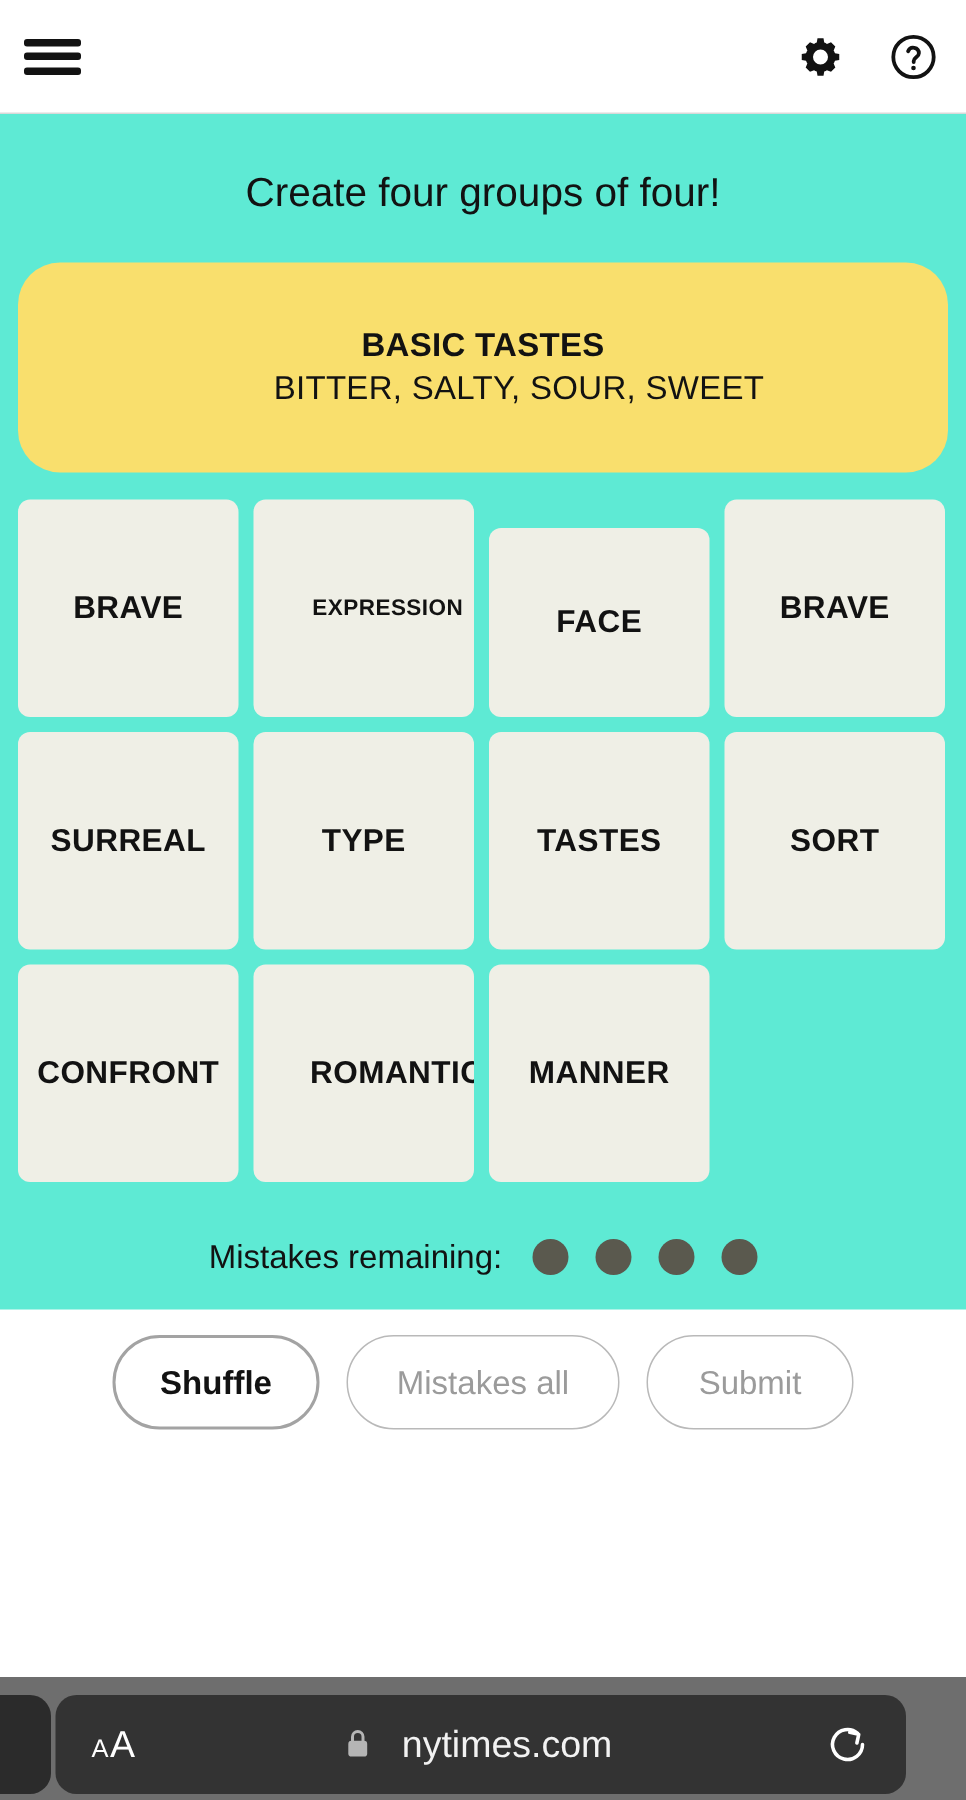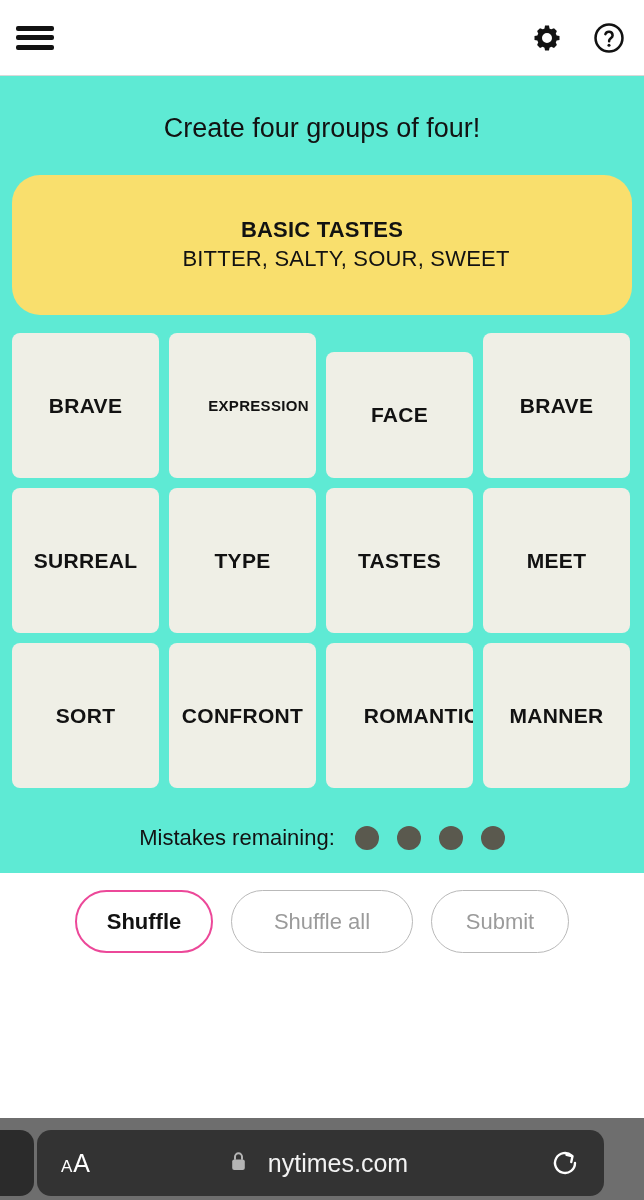--- a/index.html
+++ b/index.html
@@ -179,21 +179,21 @@
     border-radius: 34px;
     background: #ffffff;
     display: flex;
     align-items: center;
     justify-content: center;
     font-size: 22px;
     cursor: pointer;
     padding: 0 26px;
   }
   .pill.enabled {
-    border: 2px solid #ec4899;
+    border: 2px solid #a3a3a3;
     color: #121212;
     font-weight: 700;
     min-width: 138px;
   }
   .pill.disabled {
     border: 1.5px solid #b9b9b9;
     color: #9b9b9b;
     font-weight: 400;
     min-width: 138px;
   }
@@ -237,21 +237,21 @@
     gap: 1px;
     flex: 0 0 auto;
     cursor: pointer;
   }
   .aa .small-a { font-size: 17px; }
   .aa .big-a { font-size: 25px; }
 
   .url-center {
     flex: 1 1 auto;
     display: flex;
-    align-items: center;
+    align-items: flex-end;
     justify-content: center;
     gap: 21px;
   }
   .url-text {
     color: #f2f2f2;
     font-size: 25px;
   }
   .reload {
     flex: 0 0 auto;
     width: 34px;
@@ -312,23 +312,20 @@
       <div class="tile" style="background: rgb(239, 239, 230);">
         <div class="tile-label">SURREAL</div>
       </div>
       <div class="tile" style="background: rgb(239, 239, 230);">
         <div class="tile-label">TYPE</div>
       </div>
       <div class="tile" style="background: rgb(239, 239, 230);">
         <div class="tile-label">TASTES</div>
       </div>
       <div class="tile" style="background: rgb(239, 239, 230);">
-        <div class="tile-label">MEET</div>
-      </div>
-      <div class="tile" style="background: rgb(239, 239, 230);">
         <div class="tile-label">SORT</div>
       </div>
       <div class="tile" style="background: rgb(239, 239, 230);">
         <div class="tile-label">CONFRONT</div>
       </div>
       <div class="tile" style="background: rgb(239, 239, 230); padding-left: 44px;">
         <div class="tile-label">ROMANTIC</div>
       </div>
       <div class="tile" style="background: rgb(239, 239, 230);">
         <div class="tile-label">MANNER</div>
@@ -340,21 +337,21 @@
     <div class="dots" id="mistake-dots">
         <div class="dot" style="background: rgb(90, 89, 78);"></div>
         <div class="dot" style="background: rgb(90, 89, 78);"></div>
         <div class="dot" style="background: rgb(90, 89, 78);"></div>
         <div class="dot" style="background: rgb(90, 89, 78);"></div>
       </div>
   </div>
 
   <div class="actions">
     <div class="pill enabled">Shuffle</div>
-    <div class="pill disabled wide">Shuffle all</div>
+    <div class="pill disabled wide">Mistakes all</div>
     <div class="pill disabled">Submit</div>
   </div>
 
   <div class="browser-bar">
     <div class="tab-edge"></div>
     <div class="url-field">
       <div class="aa">
         <span class="small-a">A</span>
         <span class="big-a">A</span>
       </div>

